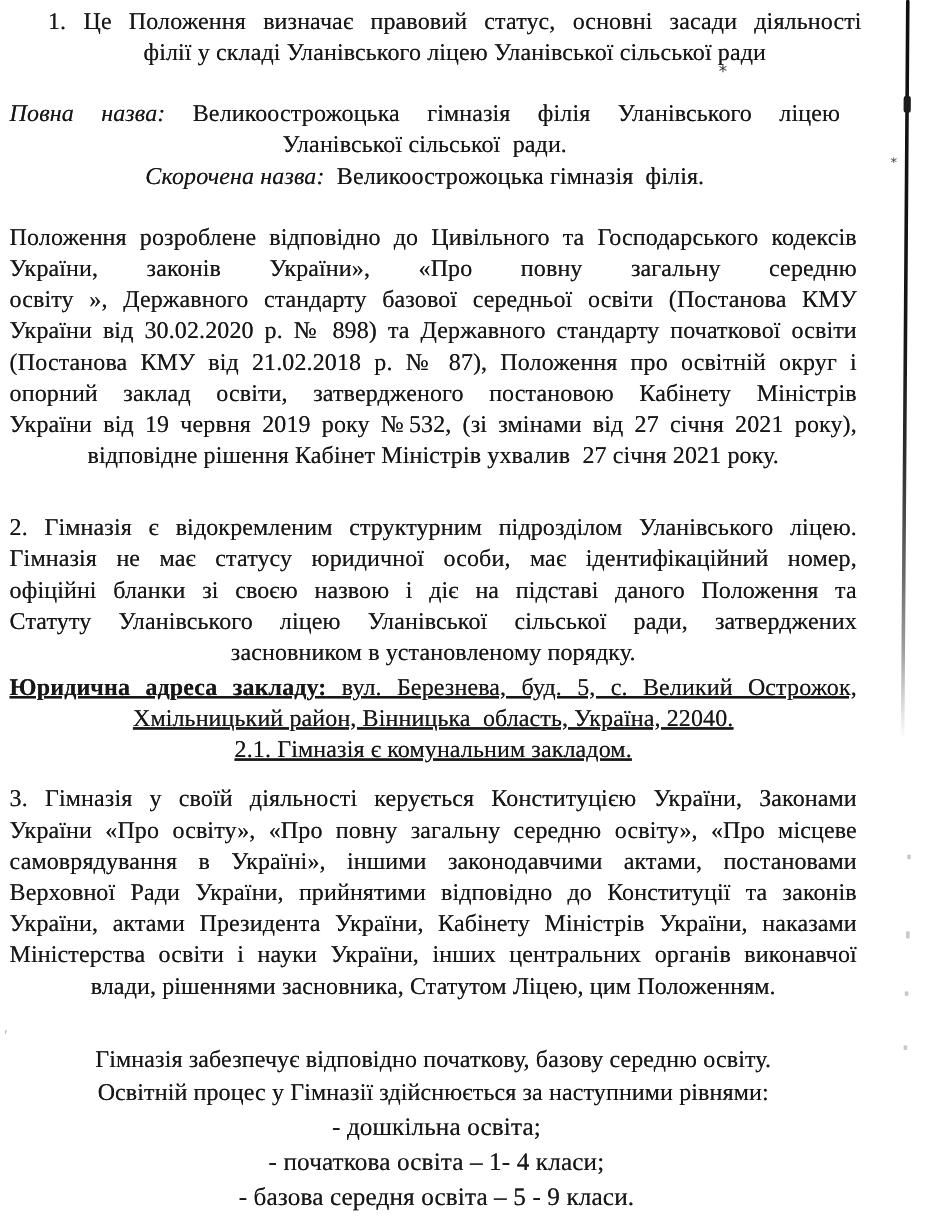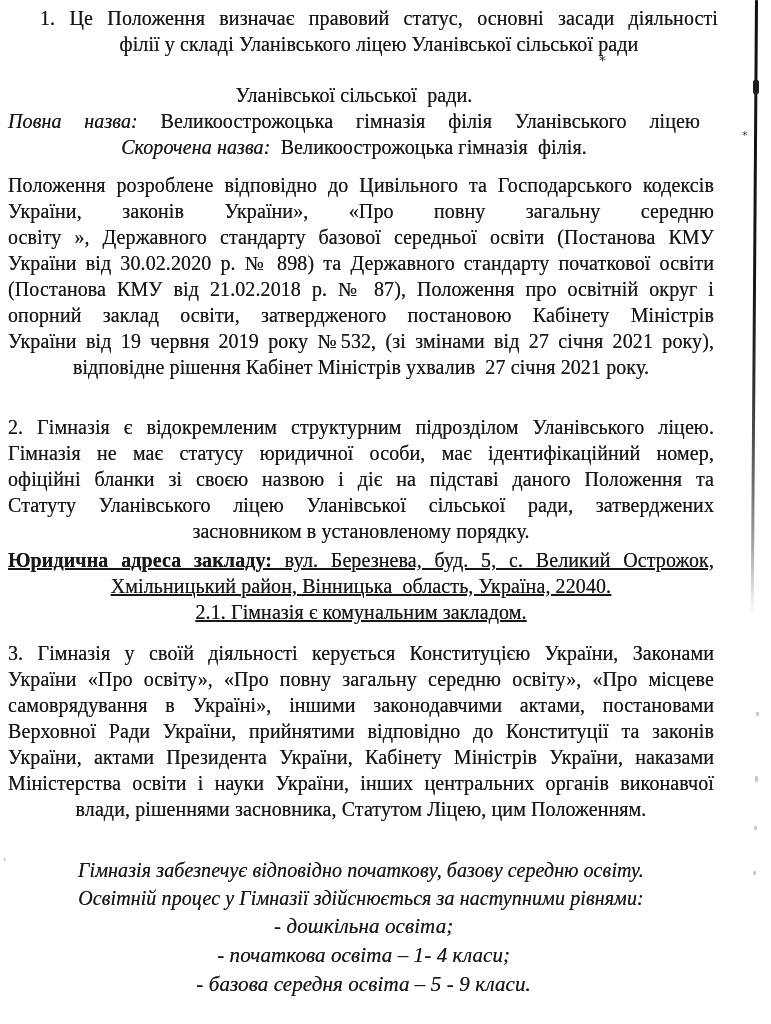--- a/index.html
+++ b/index.html
@@ -26,26 +26,26 @@
     text-shadow: 0 0 0.55px rgba(15,15,15,0.75);
     white-space: pre-wrap;
     text-align: center;
   }
   .j { text-align: justify; text-align-last: justify; text-justify: inter-word; }
   .i { font-style: italic; }
   .b { font-weight: 700; }
   .w-a .line { width: 678px; margin-left: 32px; }
   .w-b .line { width: 692px; }
   .sec-names    { margin-top: 25px; }
-  .sec-basis    { margin-top: 12px; }
+  .sec-basis    { margin-top: 25px; }
   .sec-two      { margin-top: 34px; }
   .sec-address  { margin-top: 3px; text-decoration: underline; }
   .sec-three    { margin-top: 15px; }
   .sec-levels   { margin-top: 34px; }
-  .sec-levels .line { line-height: 28px; font-style: italic; }
+  .sec-levels .line { line-height: 28px; }
   .sec-levels .lvl  { font-size: 21px; line-height: 29px; }
 
   
   .scanline {
     position: absolute;
     left: 755px; top: 0;
     width: 3px; height: 615px;
     border-radius: 1px;
     background: linear-gradient(180deg,
       #101010 0%, #161616 45%, #2d2d2d 62%,
@@ -82,22 +82,22 @@
 <div class="page">
 
   <div class="doc">
 
     <section class="sec-one w-a">
       <div class="line j">1. Це Положення визначає правовий статус, основні засади діяльності</div>
       <div class="line">філії у складі Уланівського ліцею Уланівської сільської ради</div>
     </section>
 
     <section class="sec-names w-b">
+      <div class="line j"><span class="i">Повна назва:</span> <span>Великоострожоцька гімназія філія Уланівського ліцею</span></div>
       <div class="line">Уланівської сільської&nbsp; ради.</div>
-      <div class="line j"><span class="i">Повна назва:</span> <span>Великоострожоцька гімназія філія Уланівського ліцею</span></div>
       <div class="line"><span class="i">Скорочена назва:</span> <span>&nbsp;Великоострожоцька гімназія&nbsp; філія.</span></div>
     </section>
 
     <section class="sec-basis">
       <div class="line j">Положення розроблене відповідно до Цивільного та Господарського кодексів</div>
       <div class="line j">України, законів України», «Про повну загальну середню</div>
       <div class="line j">освіту », Державного стандарту базової середньої освіти (Постанова КМУ</div>
       <div class="line j">України від 30.02.2020 р. № 898) та Державного стандарту початкової освіти</div>
       <div class="line j">(Постанова КМУ від 21.02.2018 р. № 87), Положення про освітній округ і</div>
       <div class="line j">опорний заклад освіти, затвердженого постановою Кабінету Міністрів</div>

